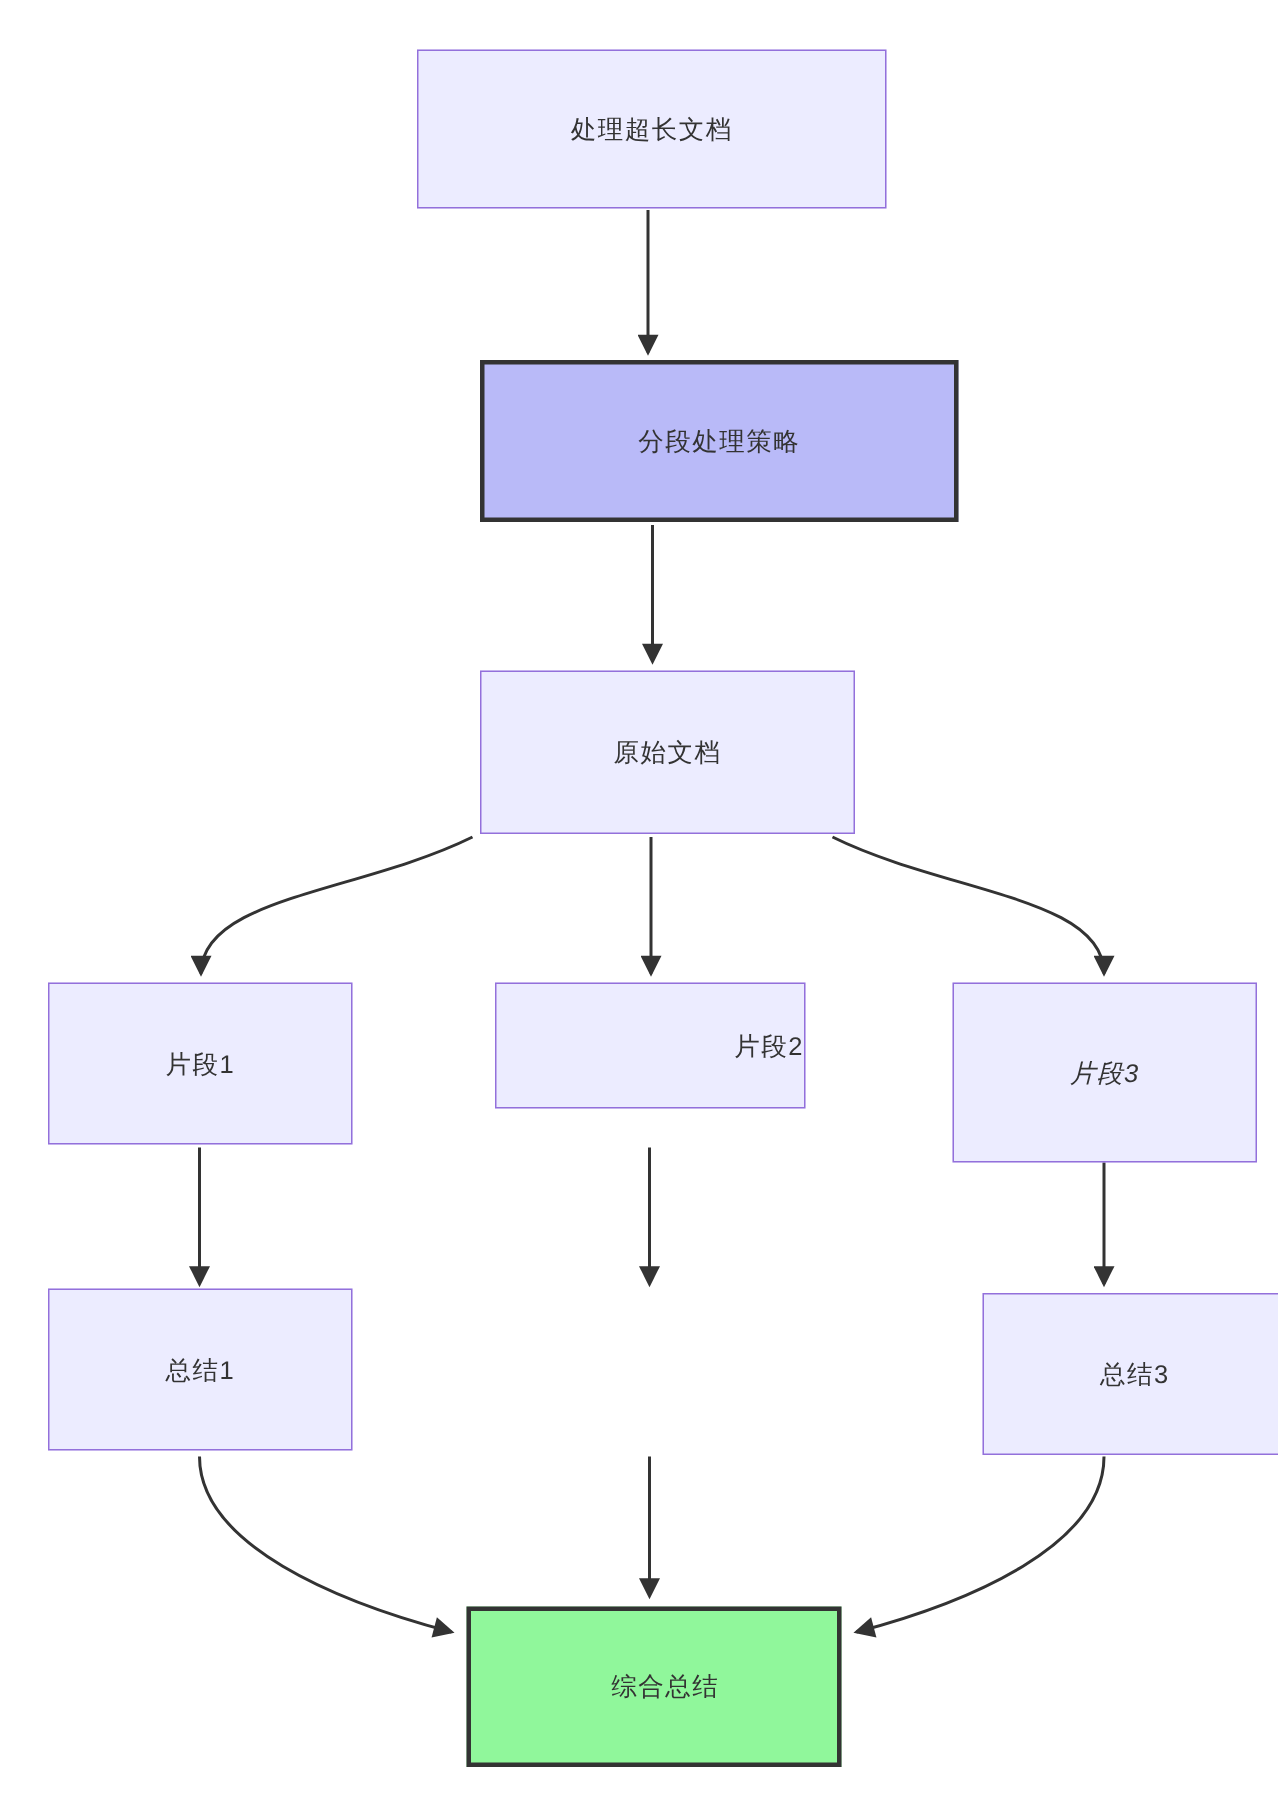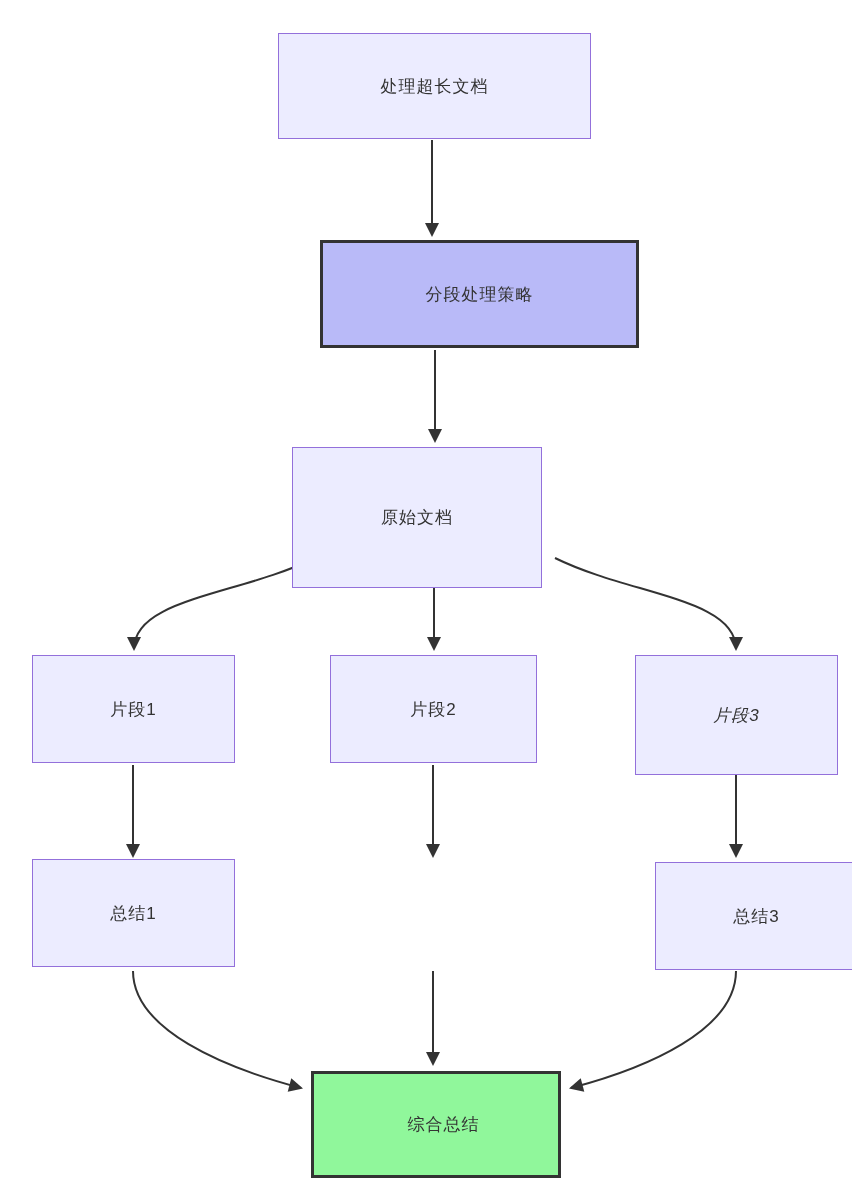--- a/index.html
+++ b/index.html
@@ -47,23 +47,23 @@
   }
   .node--result {
     background: var(--result-fill, #90F79B);
     border: 3.5px solid var(--result-border, #333333);
     padding-left: 15px;
   }
 
   
   .pos-n1  { left: 278px; top: 33px;   width: 313px; height: 106px; }
   .pos-n2  { left: 276px; top: 240px;  width: 319px; height: 108px; }
-  .pos-n3  { left: 292px; top: 447px;  width: 250px; height: 141px; }
+  .pos-n3  { left: 320px; top: 447px;  width: 250px; height: 109px; }
   .pos-n4  { left: 32px;  top: 655px;  width: 203px; height: 108px; }
-  .pos-n5  { left: 330px; top: 655px;  width: 207px; height: 108px; }
+  .pos-n5  { left: 330px; top: 655px;  width: 207px; height: 84px; justify-content: flex-end; }
   .pos-n6  { left: 635px; top: 655px;  width: 203px; height: 120px; font-style: italic; }
   .pos-n7  { left: 32px;  top: 859px;  width: 203px; height: 108px; }
   .pos-n8  { left: 330px; top: 862px;  width: 207px; height: 108px; }
   .pos-n9  { left: 655px; top: 862px;  width: 203px; height: 108px; }
   .pos-n10 { left: 311px; top: 1071px; width: 250px; height: 107px; }
 </style>
 </head>
 <body>
 
 <div class="canvas">

